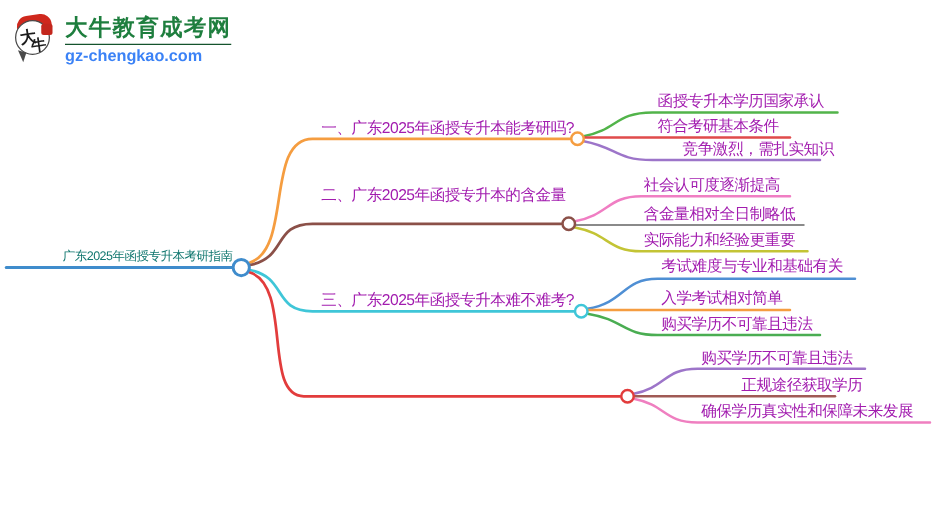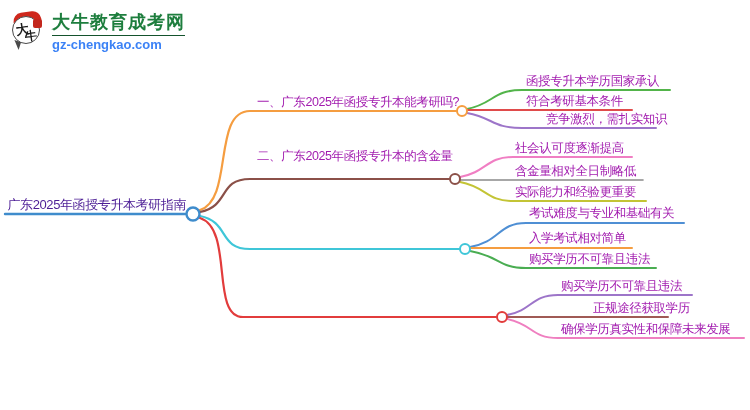--- a/index.html
+++ b/index.html
@@ -30,21 +30,21 @@
   .logo-char-b{position:absolute;left:15px;top:16px;font-size:12px;font-weight:bold;color:#1c1c1c;transform:rotate(-8deg);}
   .logo-texts{display:flex;flex-direction:column;}
   .logo-title{font-size:18px;font-weight:bold;color:#1e7e3e;letter-spacing:1px;line-height:1.15;}
   .logo-url{font-size:13px;font-weight:bold;color:#3b82f6;border-top:1px solid #14532d;padding-top:2px;margin-top:2px;line-height:1.1;}
   
   .map-svg{position:absolute;left:0;top:0;width:750px;height:410px;}
   .nodelabel{
     position:absolute;white-space:nowrap;color:#a21caf;line-height:1;
     font-size:12.5px;letter-spacing:-0.4px;
   }
-  .rootlabel{font-size:13px;color:#4c1d95;}
+  .rootlabel{font-size:10px;color:#0f766e;}
 </style>
 </head>
 <body>
 
 <div class="stage">
 
   <div class="logo">
     <div class="logo-icon">
       <div class="logo-hat"></div>
       <div class="logo-bubble"></div>
@@ -95,20 +95,21 @@
   <div class="nodelabel" style="left:257px;bottom:302px;">一、广东2025年函授专升本能考研吗?</div>
   <div class="nodelabel" style="left:526px;bottom:323px;">函授专升本学历国家承认</div>
   <div class="nodelabel" style="left:526px;bottom:303px;">符合考研基本条件</div>
   <div class="nodelabel" style="left:526px;bottom:285px;margin-left:20px;">竞争激烈，需扎实知识</div>
 
   <div class="nodelabel" style="left:257px;bottom:248px;">二、广东2025年函授专升本的含金量</div>
   <div class="nodelabel" style="left:515px;bottom:256px;">社会认可度逐渐提高</div>
   <div class="nodelabel" style="left:515px;bottom:233px;">含金量相对全日制略低</div>
   <div class="nodelabel" style="left:515px;bottom:212px;">实际能力和经验更重要</div>
 
+  <div class="nodelabel" style="left:257px;bottom:164px;">三、广东2025年函授专升本难不难考?</div>
   <div class="nodelabel" style="left:529px;bottom:190px;font-family:Liberation Mono, monospace;">考试难度与专业和基础有关</div>
   <div class="nodelabel" style="left:529px;bottom:165px;font-family:Liberation Mono, monospace;">入学考试相对简单</div>
   <div class="nodelabel" style="left:529px;bottom:145px;">购买学历不可靠且违法</div>
 
   <div class="nodelabel" style="left:561px;bottom:118px;text-align:right;">购买学历不可靠且违法</div>
   <div class="nodelabel" style="left:593px;bottom:96px;">正规途径获取学历</div>
   <div class="nodelabel" style="left:561px;bottom:75px;">确保学历真实性和保障未来发展</div>
 
 </div>
 

